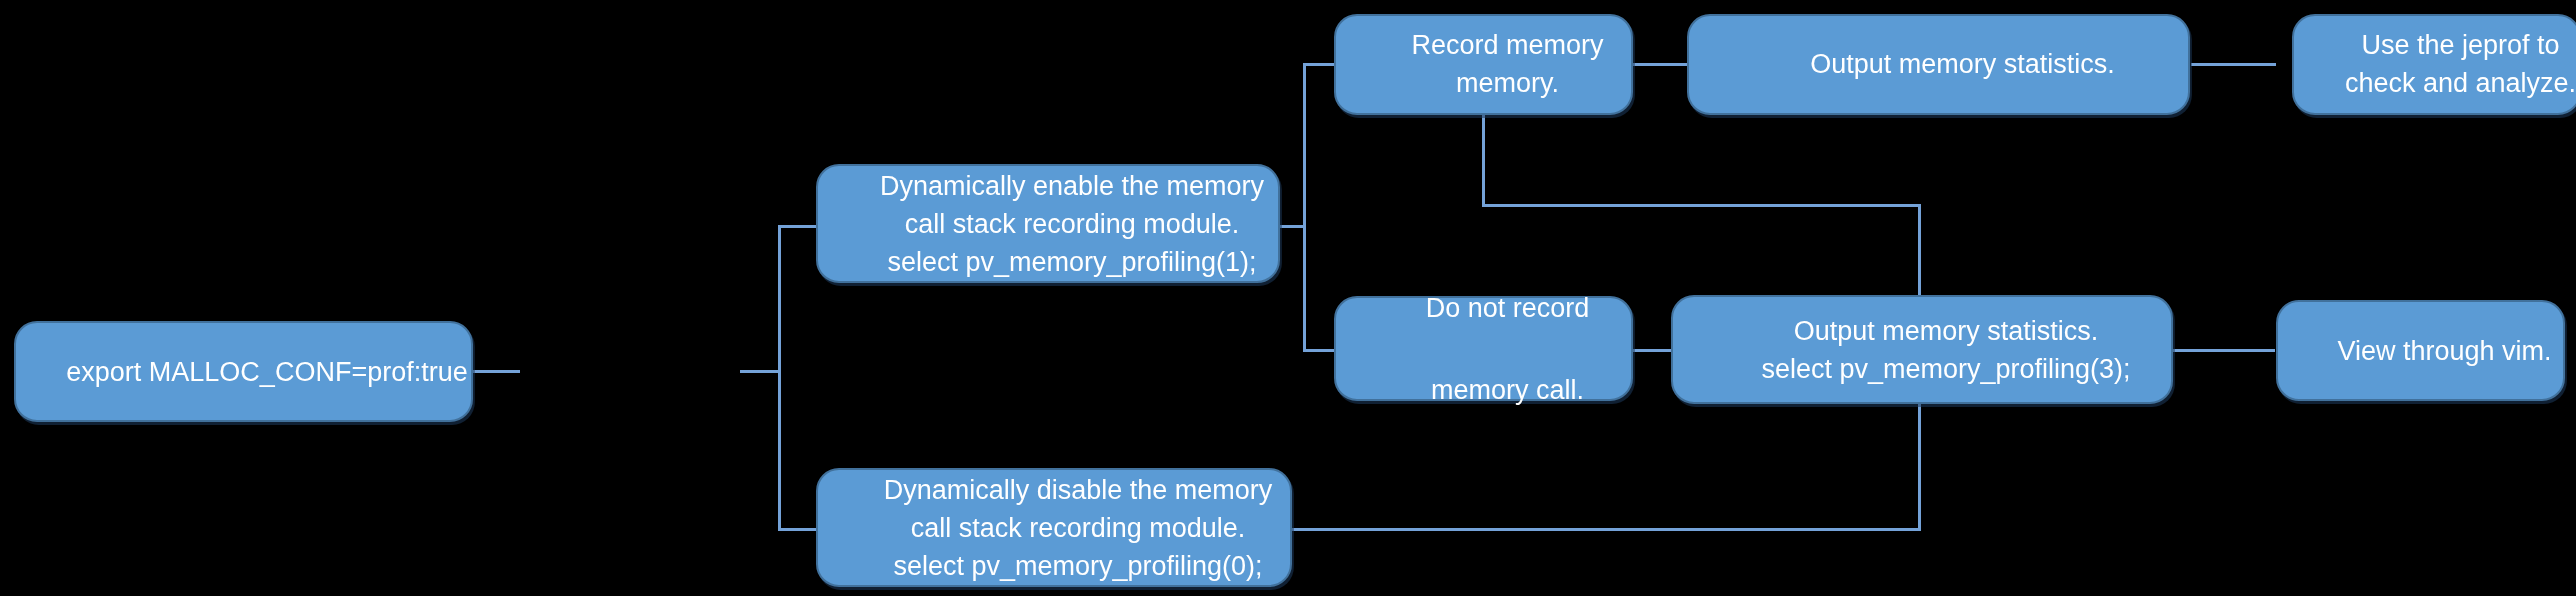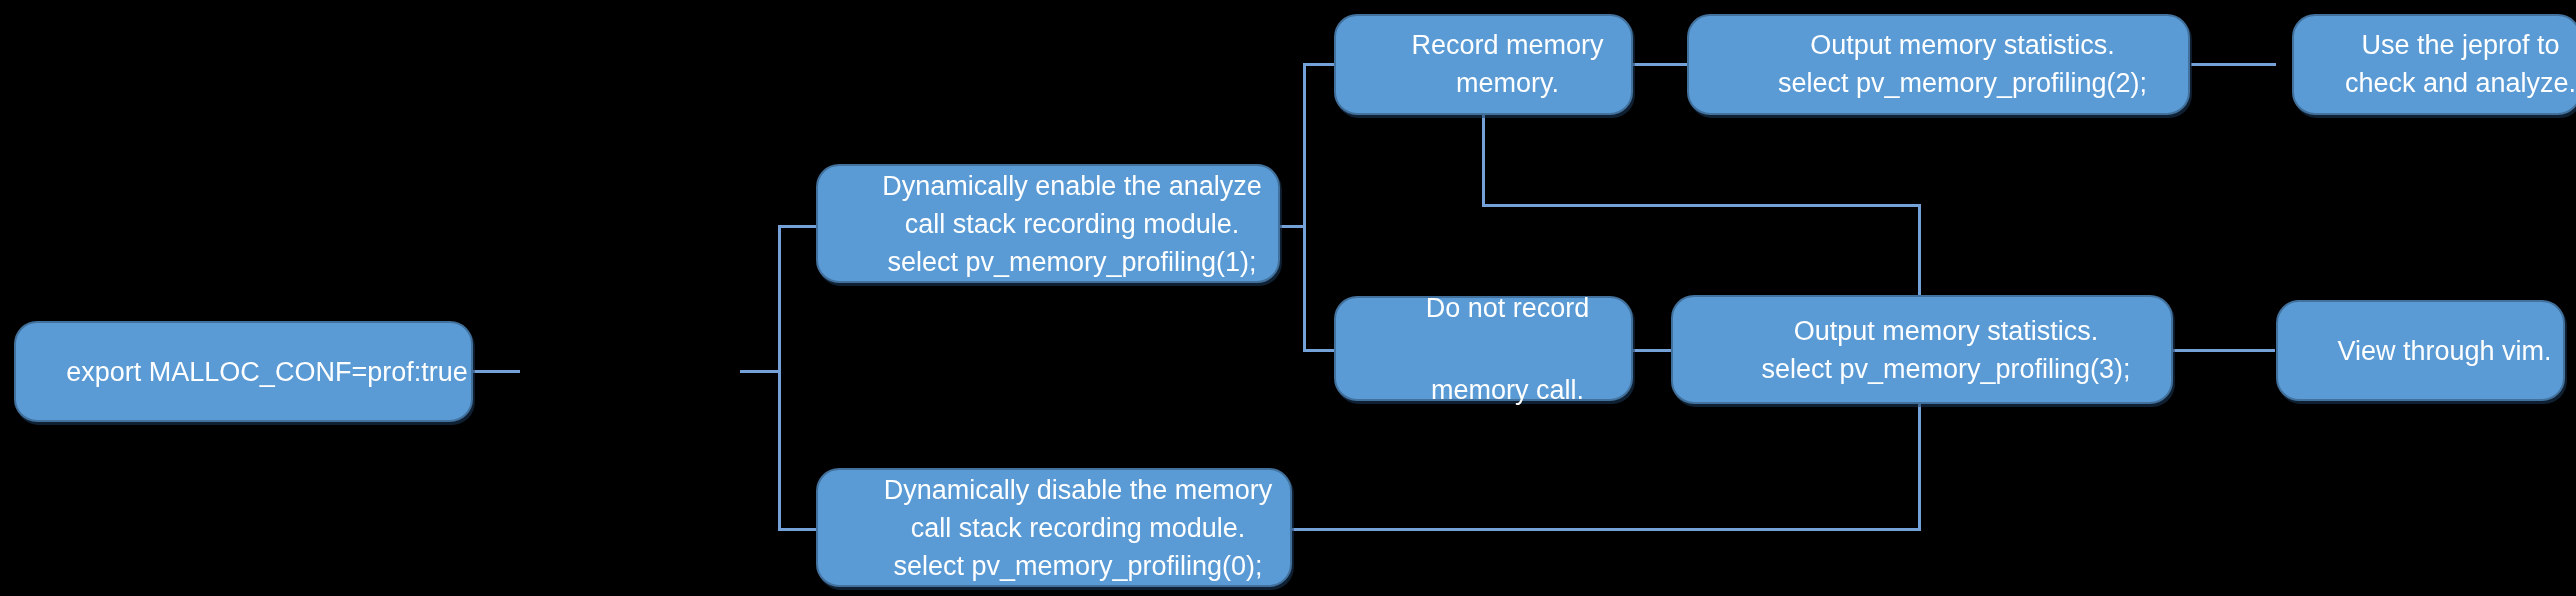--- a/index.html
+++ b/index.html
@@ -87,21 +87,21 @@
   <div class="edge" id="e-h"></div>
   <div class="edge" id="e-i1"></div>
   <div class="edge" id="e-i2"></div>
 
   <div class="node" id="n-export">
     <span>export MALLOC_CONF=prof:true</span>
   </div>
 
 
   <div class="node" id="n-enable">
-    <span>Dynamically enable the analyze</span>
+    <span>Dynamically enable the memory</span>
     <span>call stack recording module.</span>
     <span>select pv_memory_profiling(1);</span>
   </div>
 
   <div class="node" id="n-disable">
     <span>Dynamically disable the memory</span>
     <span>call stack recording module.</span>
     <span>select pv_memory_profiling(0);</span>
   </div>
 
@@ -110,21 +110,20 @@
     <span>memory.</span>
   </div>
 
   <div class="node" id="n-norecord">
     <span>Do not record</span>
     <span>memory call.</span>
   </div>
 
   <div class="node" id="n-output2">
     <span>Output memory statistics.</span>
-    <span>select pv_memory_profiling(2);</span>
   </div>
 
   <div class="node" id="n-output3">
     <span>Output memory statistics.</span>
     <span>select pv_memory_profiling(3);</span>
   </div>
 
   <div class="node" id="n-jeprof">
     <span>Use the jeprof to</span>
     <span>check and analyze.</span>

